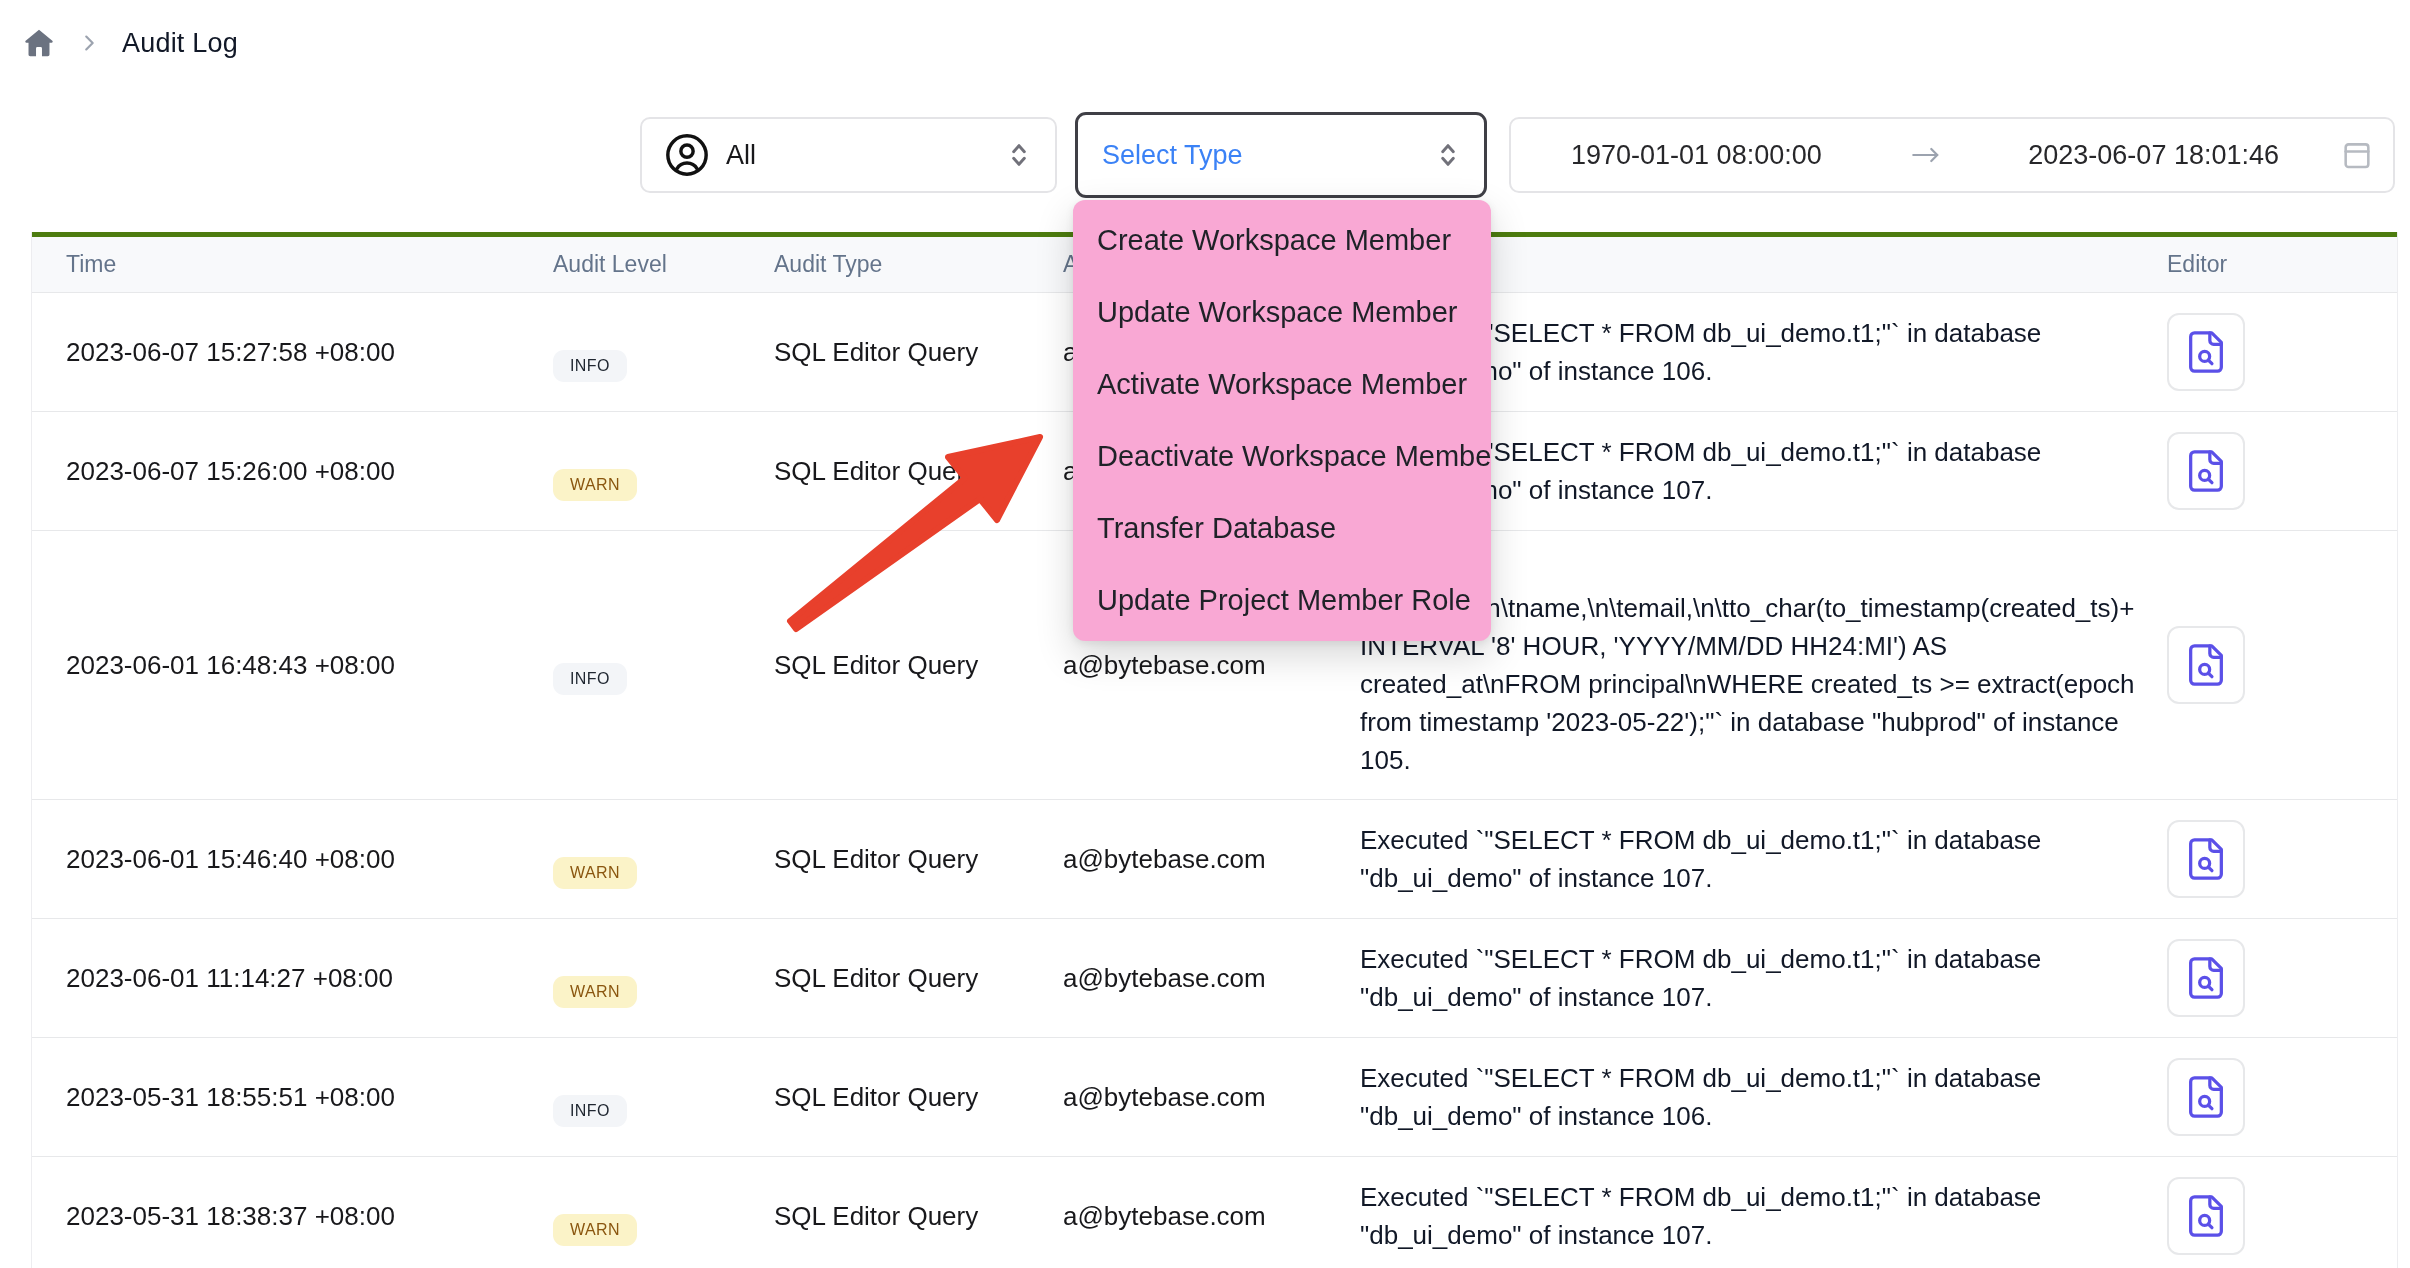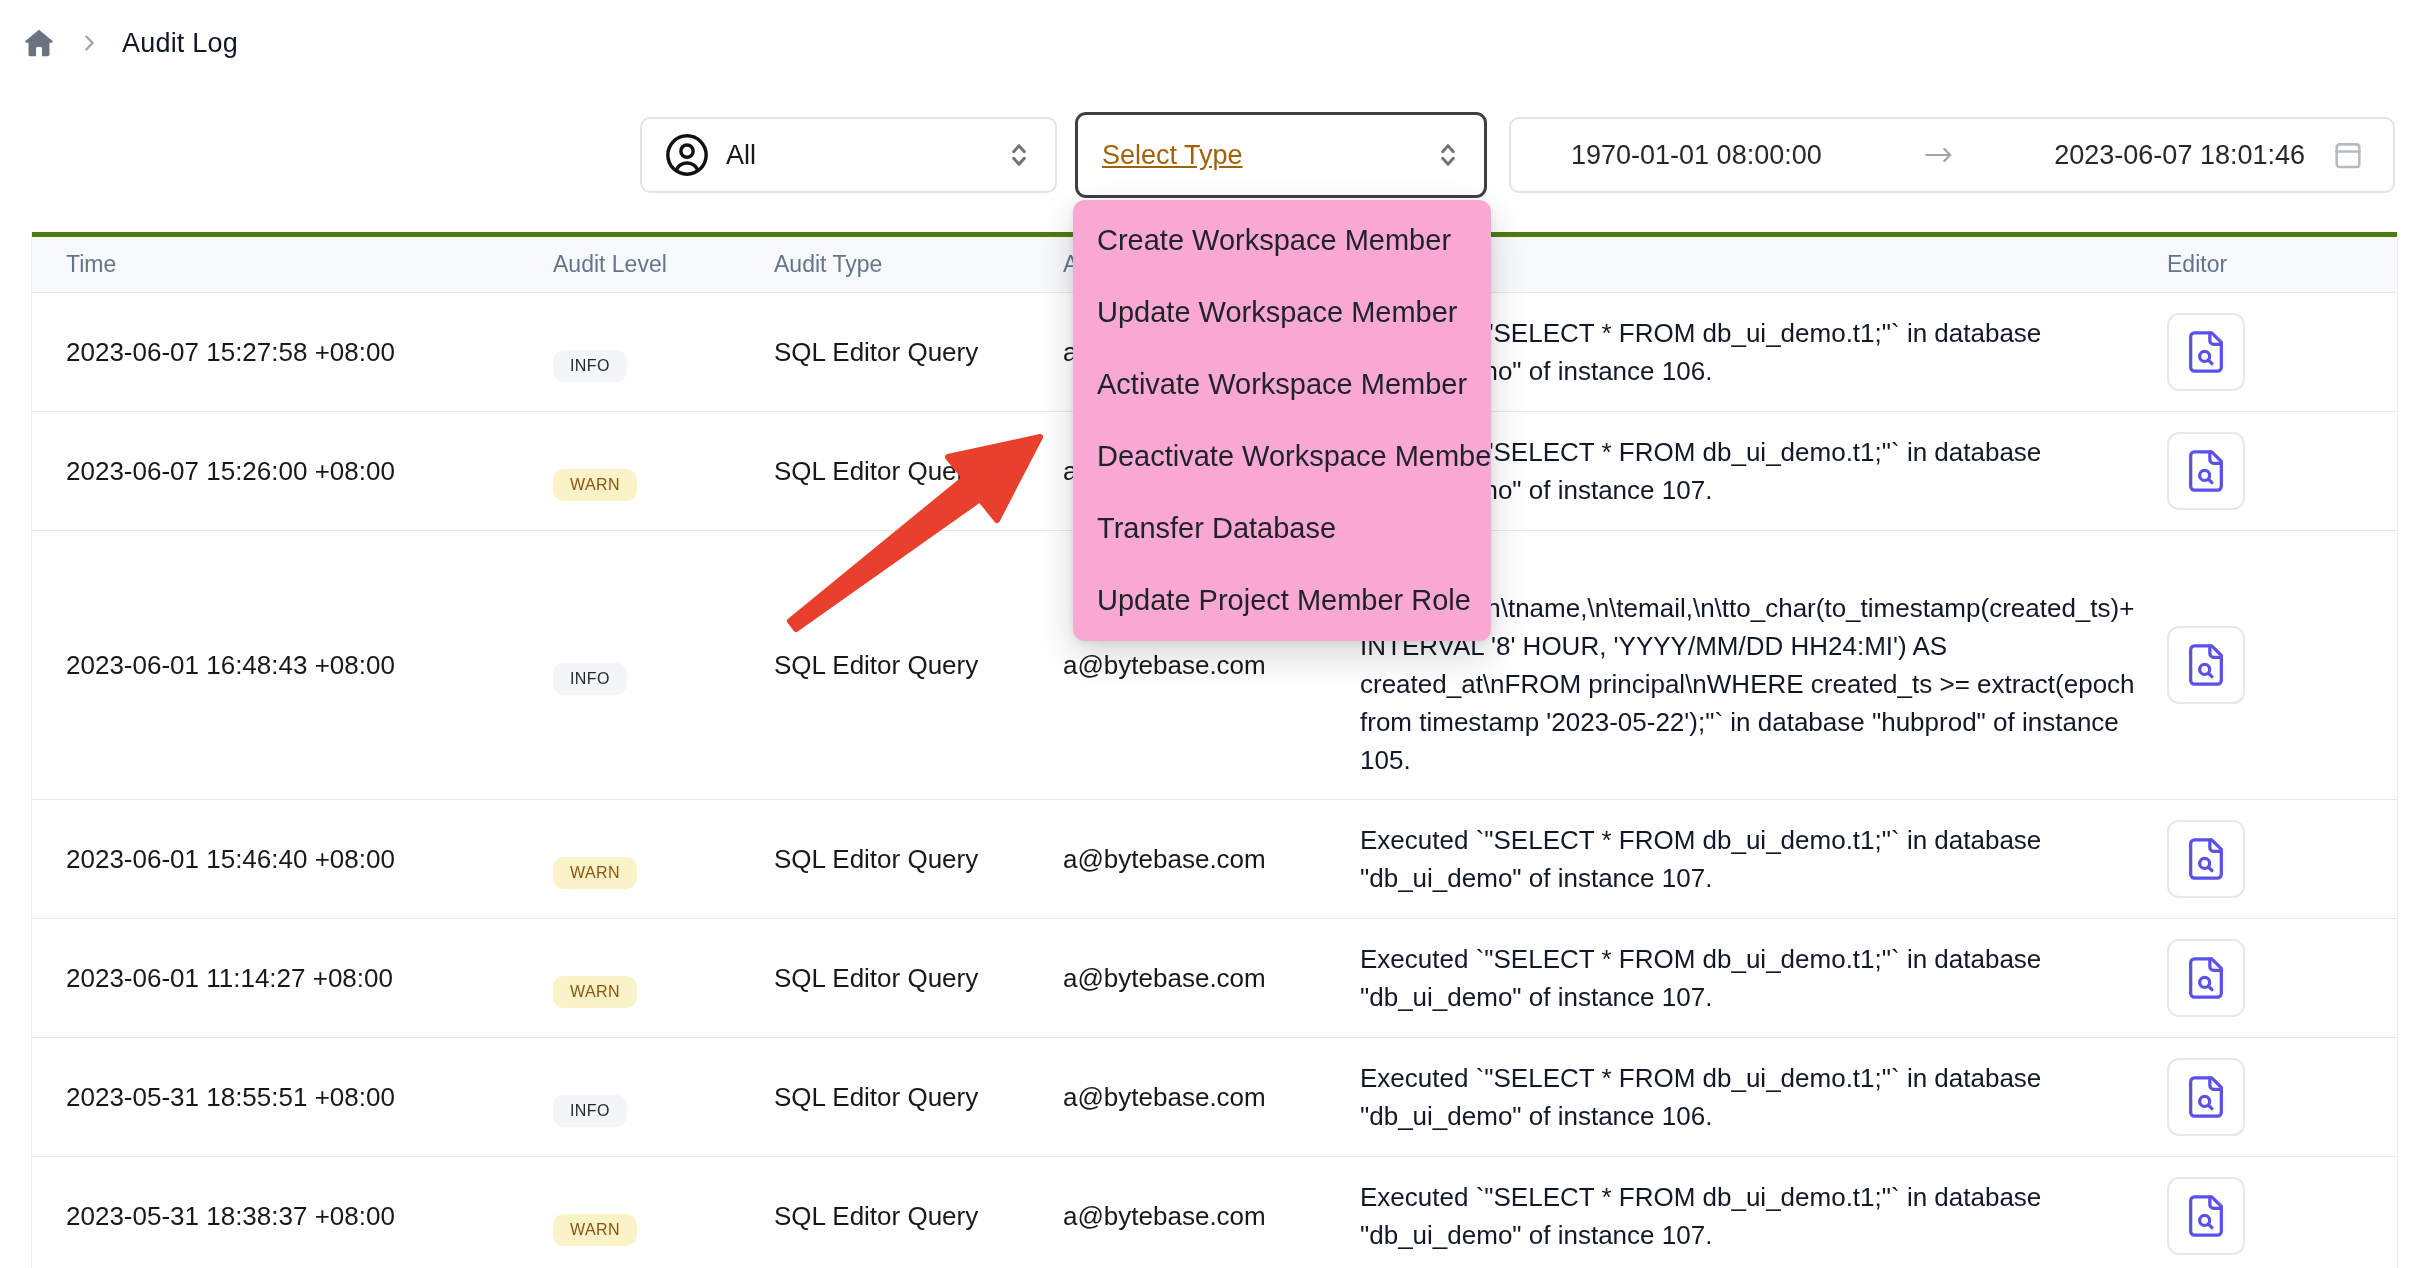--- a/index.html
+++ b/index.html
@@ -16,25 +16,25 @@
   
   .select-box { position: absolute; display: flex; align-items: center; background: #fff; }
   .user-select { left: 640px; top: 117px; width: 417px; height: 76px;
     border: 2px solid #e4e4e7; border-radius: 10px; padding: 0 20px 0 22px; gap: 16px; }
   .user-select .value { font-size: 27px; color: #18181b; flex: 1; }
   .user-circle-icon { width: 46px; height: 46px; color: #111111; }
   .chevrons-icon { width: 32px; height: 32px; color: #71717a; flex: none; }
 
   .type-select { left: 1075px; top: 112px; width: 412px; height: 86px;
     border: 3px solid #3f3f46; border-radius: 11px; padding: 0 20px 0 24px; gap: 16px; }
-  .type-select .placeholder { font-size: 27px; color: #a16207; flex: 1; text-decoration: underline; }
+  .type-select .placeholder { font-size: 27px; color: #3b82f6; flex: 1; }
 
   .date-range { left: 1509px; top: 117px; width: 886px; height: 76px;
-    border: 2px solid #e4e4e7; border-radius: 10px; padding: 0 28px 0 60px;
-    display: flex; align-items: center; }
+    border: 2px solid #e4e4e7; border-radius: 10px; padding: 0 19px 0 60px;
+    display: flex; align-items: center; gap: 35px; }
   .date-range .date { font-size: 27px; color: #27272a; }
   .date-range .arrow { color: #9ca3af; flex: 1; text-align: center; width: 40px; height: 28px; }
   .date-range .cal { width: 34px; height: 34px; color: #b6bac1; margin-left: 26px; flex: none; }
 
   
   .audit-table { position: absolute; left: 31px; top: 232px; width: 2367px;
     border-left: 1px solid #ededf0; border-right: 1px solid #ededf0; }
   .tr { display: grid; grid-template-columns: 521px 221px 289px 297px 807px 1fr;
     align-items: center; border-bottom: 1px solid #e7e8ea; }
   .thead .tr { background: #f8f9fb; border-top: 5px solid #4d7c0f; min-height: 61px; }

